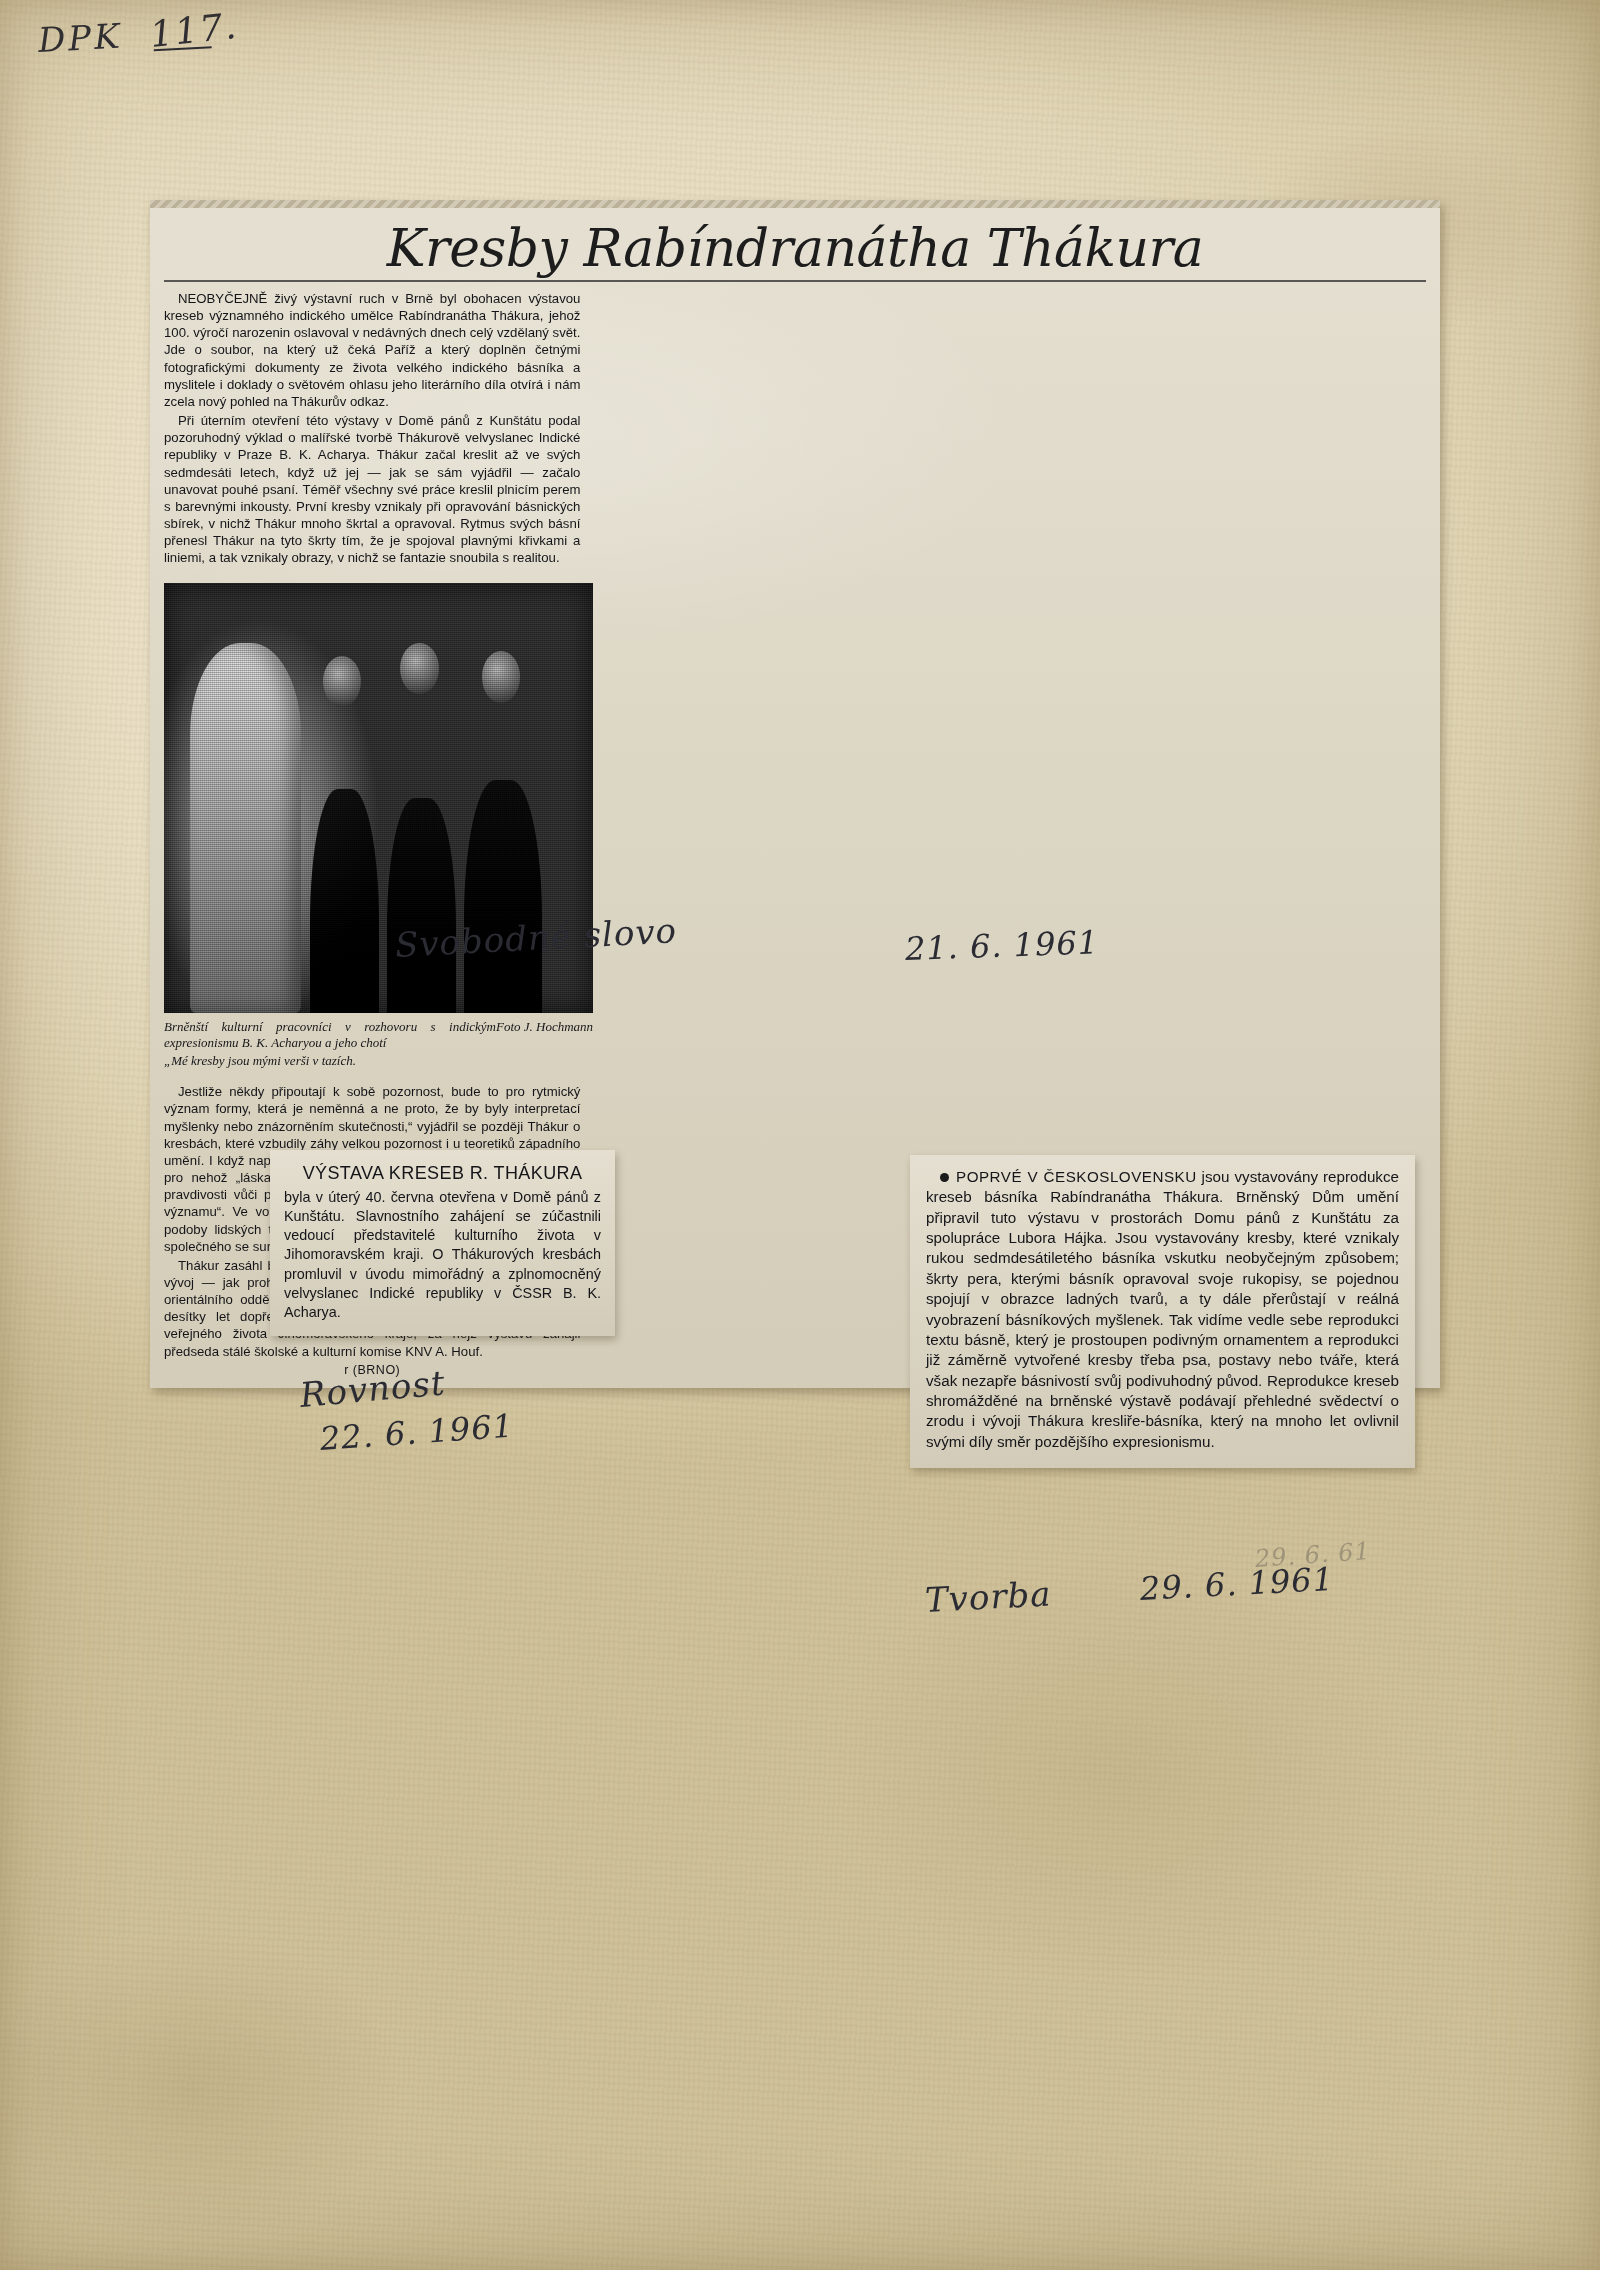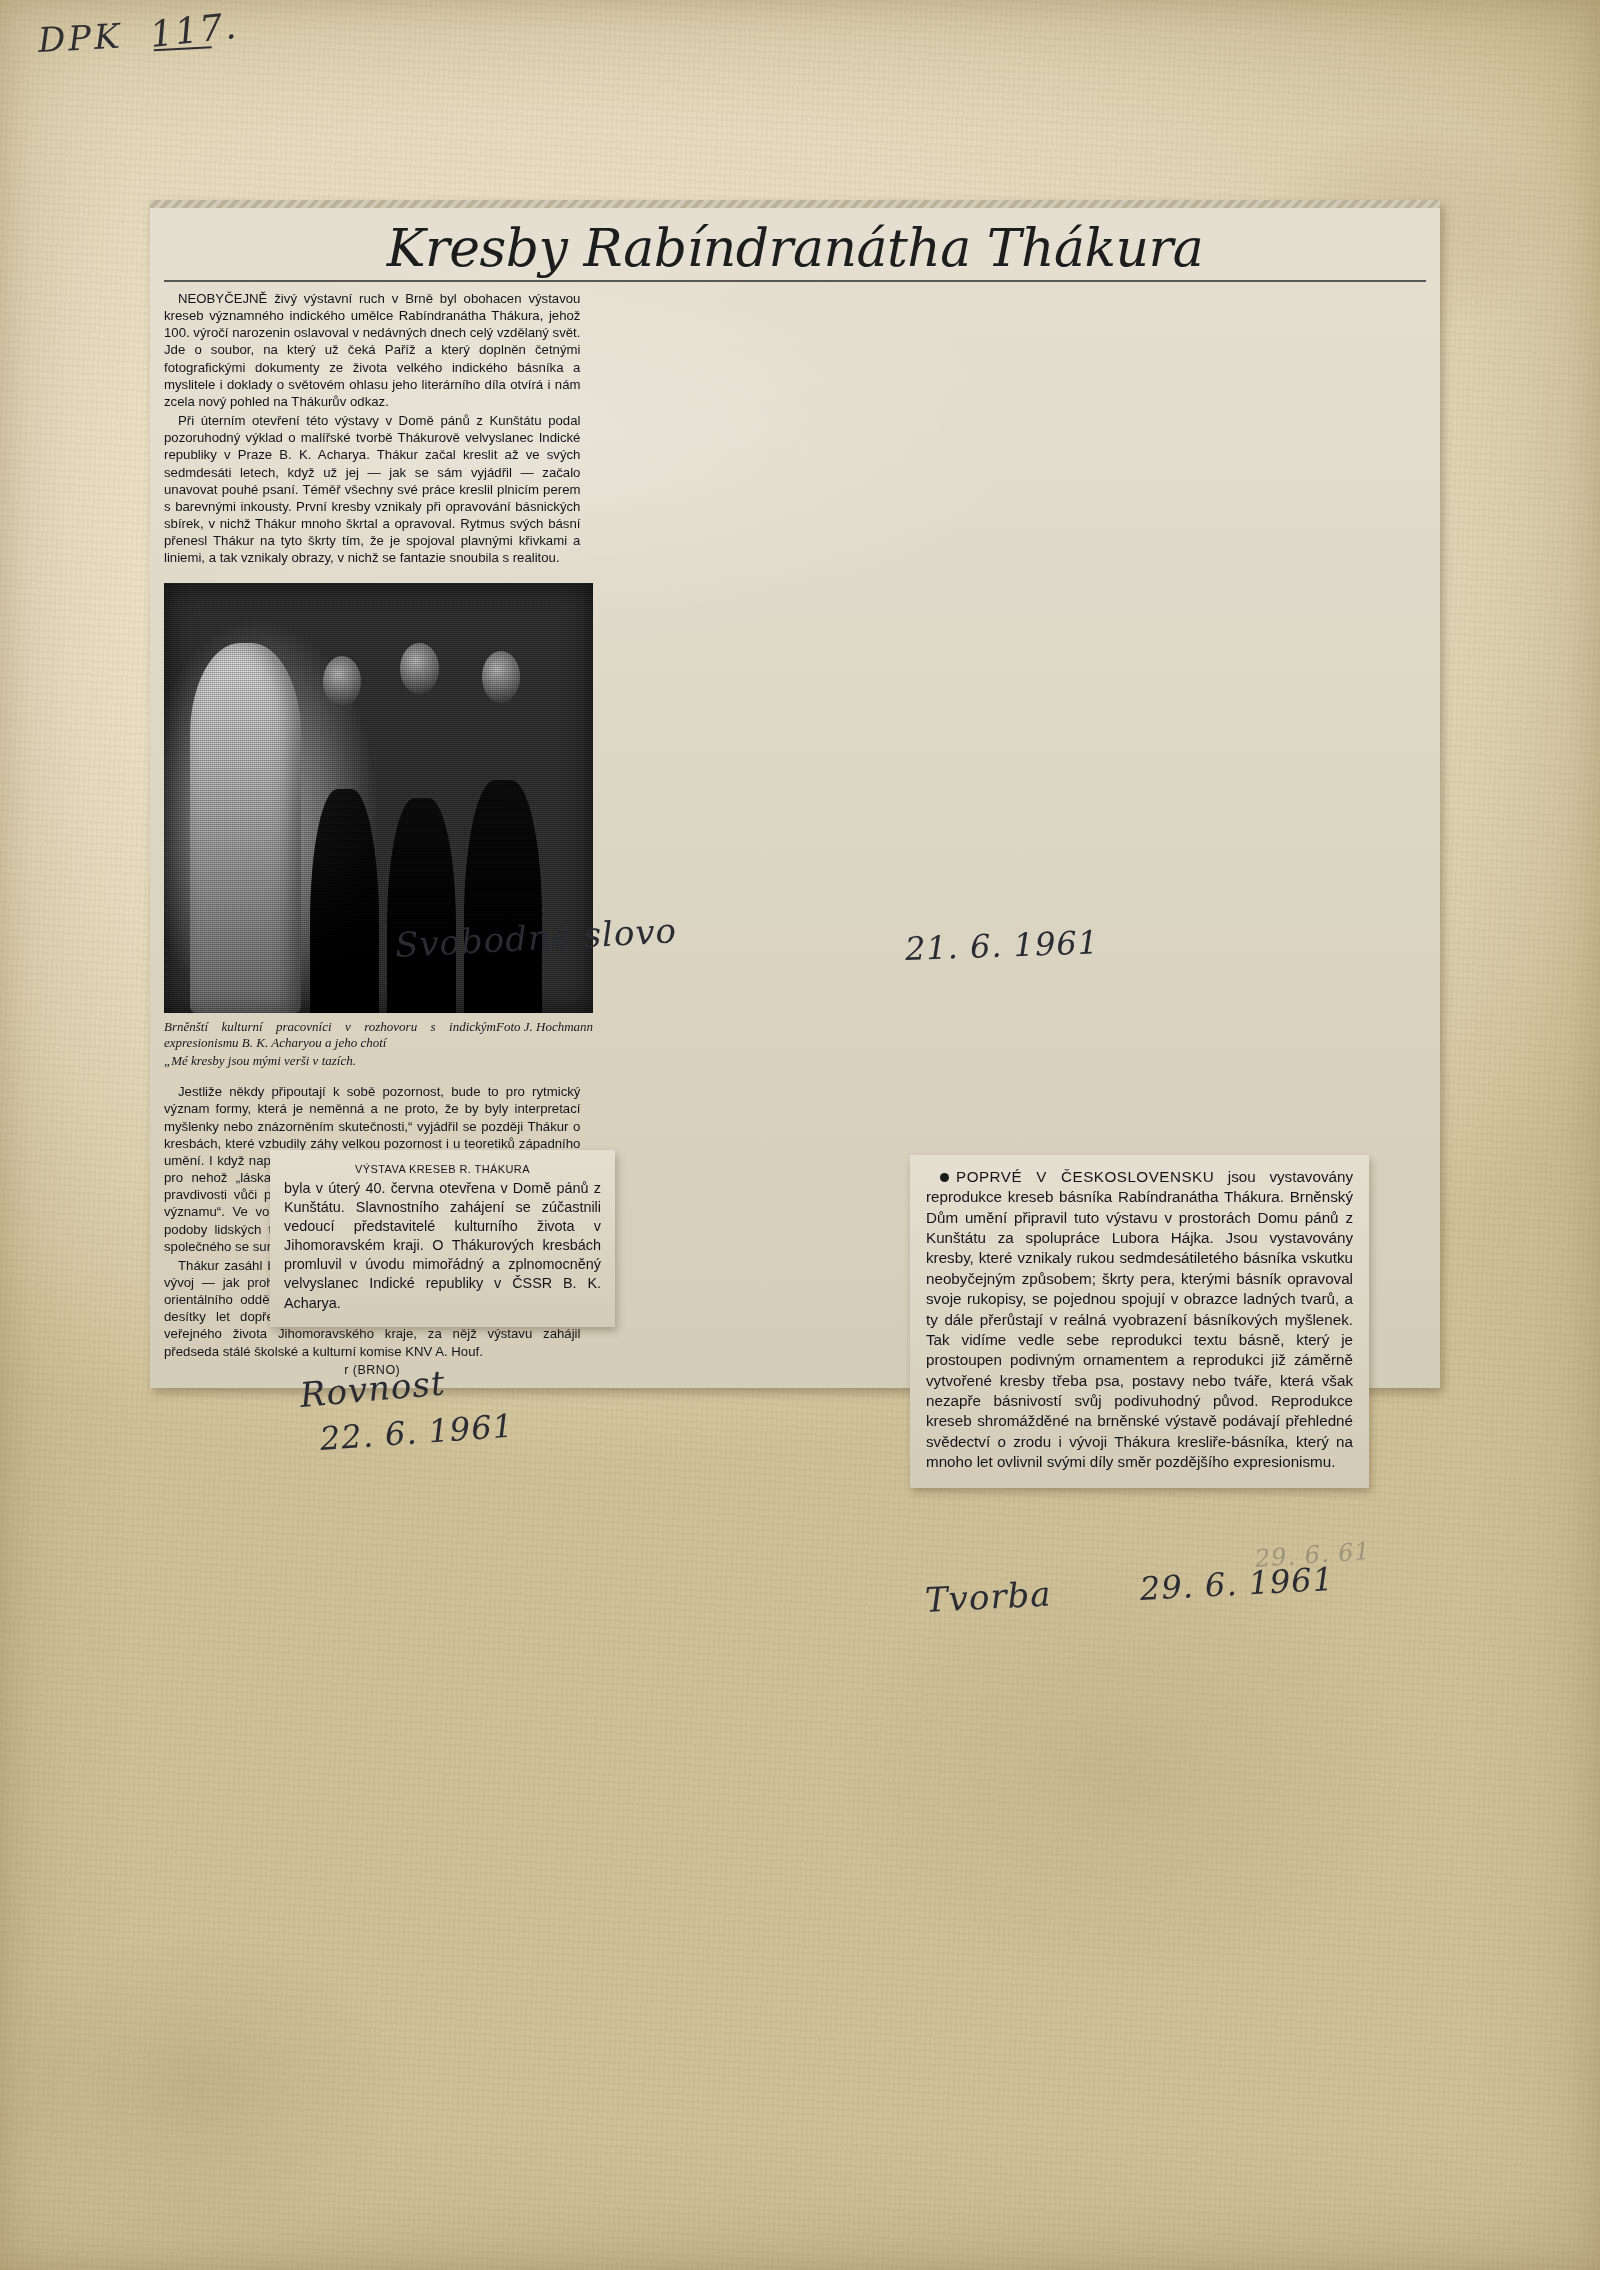--- a/index.html
+++ b/index.html
@@ -213,29 +213,29 @@
     left: 270px;
     top: 1150px;
     width: 345px;
     padding: 12px 14px 14px 14px;
     font-family: "Liberation Sans", sans-serif;
     font-size: 14.4px;
     line-height: 1.33;
     text-align: justify;
   }
   #clip-left .title {
-    font-size: 11px;
+    font-size: 18px;
     letter-spacing: .4px;
     text-align: center;
     margin-bottom: 2px;
   }
   #clip-right {
     left: 910px;
     top: 1155px;
-    width: 459px;
+    width: 505px;
     padding: 12px 16px 16px 16px;
     font-family: "Liberation Sans", sans-serif;
     font-size: 15.2px;
     line-height: 1.34;
     text-align: justify;
   }
   #clip-right .bullet {
     display: inline-block;
     width: 9px; height: 9px;
     border-radius: 50%;

